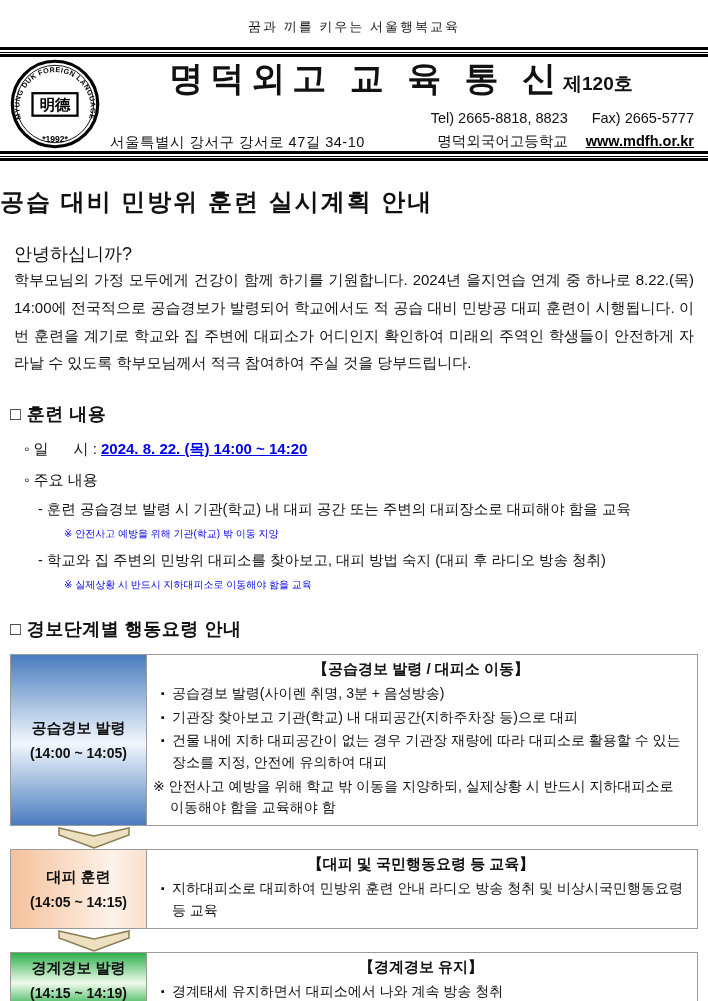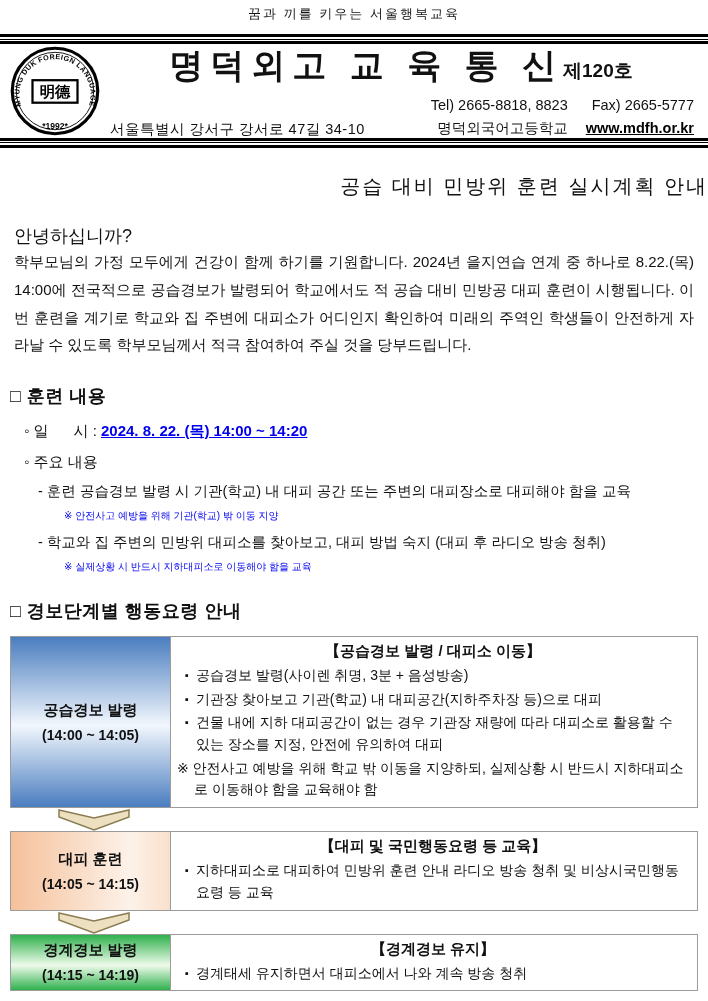--- a/index.html
+++ b/index.html
@@ -1,55 +1,55 @@
 <!DOCTYPE html>
 <html><head>
 <meta charset="utf-8">
 <style>
   * { box-sizing: border-box; }
   html,body { margin:0; padding:0; }
   body {
     width:708px; min-height:1001px; background:#ffffff; color:#111;
     font-family:"Liberation Sans","DejaVu Sans",sans-serif;
   }
-  .slogan { text-align:center; font-size:13px; letter-spacing:2px; padding-top:5px; font-weight:500; }
+  .slogan { text-align:center; font-size:13px; letter-spacing:2px; padding-top:18px; font-weight:500; }
   .rule {
     height:10px; margin-top:11px;
     background:linear-gradient(#000 0 3px,#fff 3px 4.5px,#000 4.5px 5.5px,#fff 5.5px 7px,#000 7px 10px);
   }
   .rule.bottom { margin-top:0; }
   
   .header { display:flex; align-items:center; padding:5px 14px 5px 10px; height:94px; }
   .seal { width:90px; height:90px; flex:none; }
   .header-main { flex:1; display:flex; flex-direction:column; padding-left:8px; }
   .title-row { display:flex; align-items:baseline; justify-content:center; }
   .newsletter-title { font-size:34px; font-weight:bold; letter-spacing:7px; white-space:nowrap; }
   .issue-no { font-size:19px; font-weight:bold; white-space:nowrap; }
   .info-row { display:flex; justify-content:space-between; align-items:flex-end; margin-top:5px; font-size:14.5px; }
   .address { padding-left:2px; letter-spacing:0.5px; }
   .contact-block { display:flex; gap:18px; }
   .contact-col { display:flex; flex-direction:column; line-height:1.55; text-align:right; }
   .website { font-weight:bold; text-decoration:underline; color:#000; }
   
-  .doc-title { text-align:right; font-size:20px; font-weight:400; letter-spacing:2px; margin-top:25px; }
+  .doc-title { text-align:left; font-size:24px; font-weight:700; letter-spacing:2px; margin-top:25px; }
   
   .intro { padding:0 14px; margin-top:24px; font-size:15px; line-height:1.85; text-align:justify; }
   .greeting { padding:0 14px; margin-top:24px; font-size:18px; }
   
   .section-heading { font-size:18px; font-weight:bold; margin:25px 10px 0; letter-spacing:0.5px; }
   .date-line { margin:14px 0 0 24px; font-size:15px; white-space:pre-wrap; }
   .date-value { color:#0000ee; font-weight:bold; text-decoration:underline; }
   .content-label { margin:12px 0 0 24px; font-size:15px; }
   .dash-item { margin:10px 14px 0 38px; font-size:14.5px; padding-left:10px; text-indent:-10px; }
   .blue-note { margin:8px 14px 0 64px; font-size:10px; font-weight:normal; color:#0000ee; }
   
   .stage-table { margin:13px 10px 0; }
   .stage-row { display:flex; border:1px solid #9b9b9b; background:#fff; }
   .stage-left {
-    width:160px; flex:none; display:flex; flex-direction:column; justify-content:center;
+    width:136px; flex:none; display:flex; flex-direction:column; justify-content:center;
     align-items:center; gap:7px; border-right:1px solid #9b9b9b; padding:4px 2px;
   }
   .stage-name { font-size:15px; font-weight:bold; }
   .stage-time { font-size:14px; font-weight:bold; }
   .grad-blue   { background:linear-gradient(180deg,#4a7dbf 0%,#f2f7fd 52%,#4a7dbf 100%); }
   .grad-peach  { background:linear-gradient(90deg,#f5c19b 0%,#fdf2e9 75%,#f9e0cc 100%); }
   .grad-green  { background:linear-gradient(180deg,#2fb04c 0%,#effbeb 55%,#2fb04c 100%); }
   .stage-right { flex:1; padding:3px 8px 6px 6px; display:flex; flex-direction:column; justify-content:center; }
   .stage-header { text-align:center; font-weight:bold; font-size:15px; margin:2px 0; }
   .bullet { display:flex; gap:7px; font-size:14px; line-height:1.55; margin-top:2px; padding-left:8px; }

